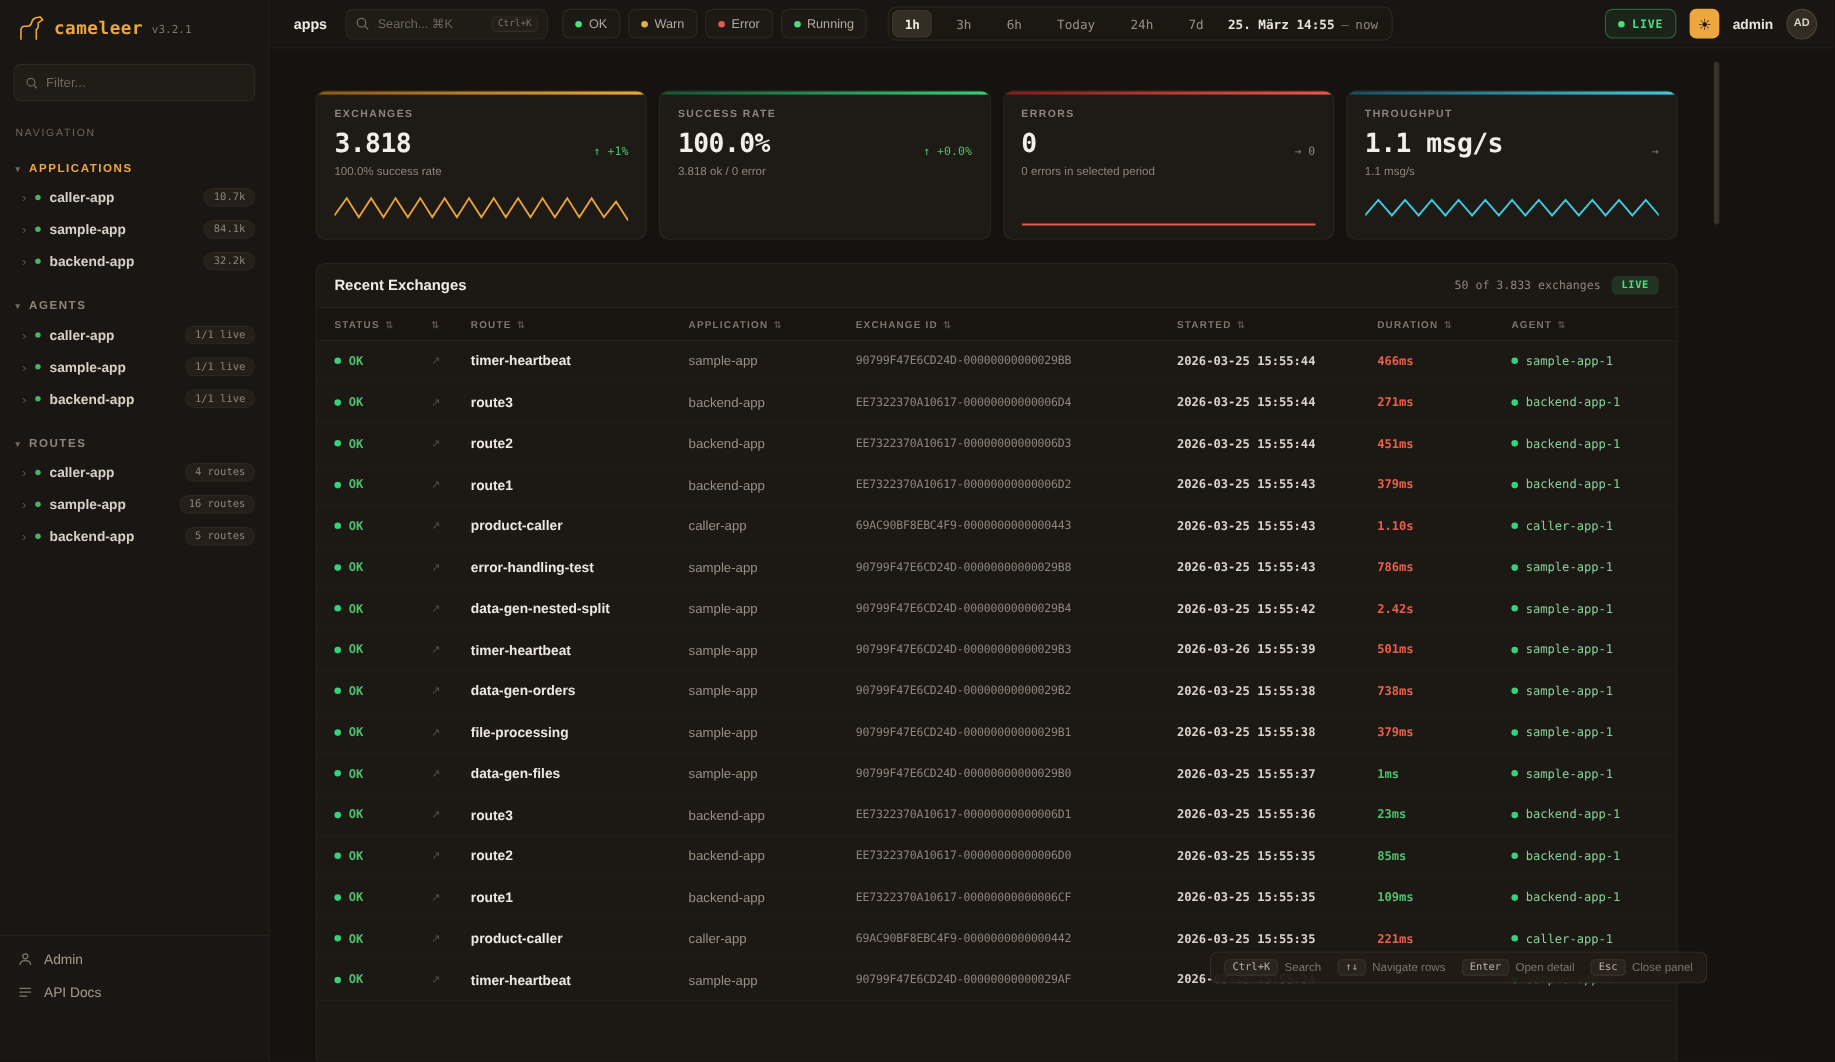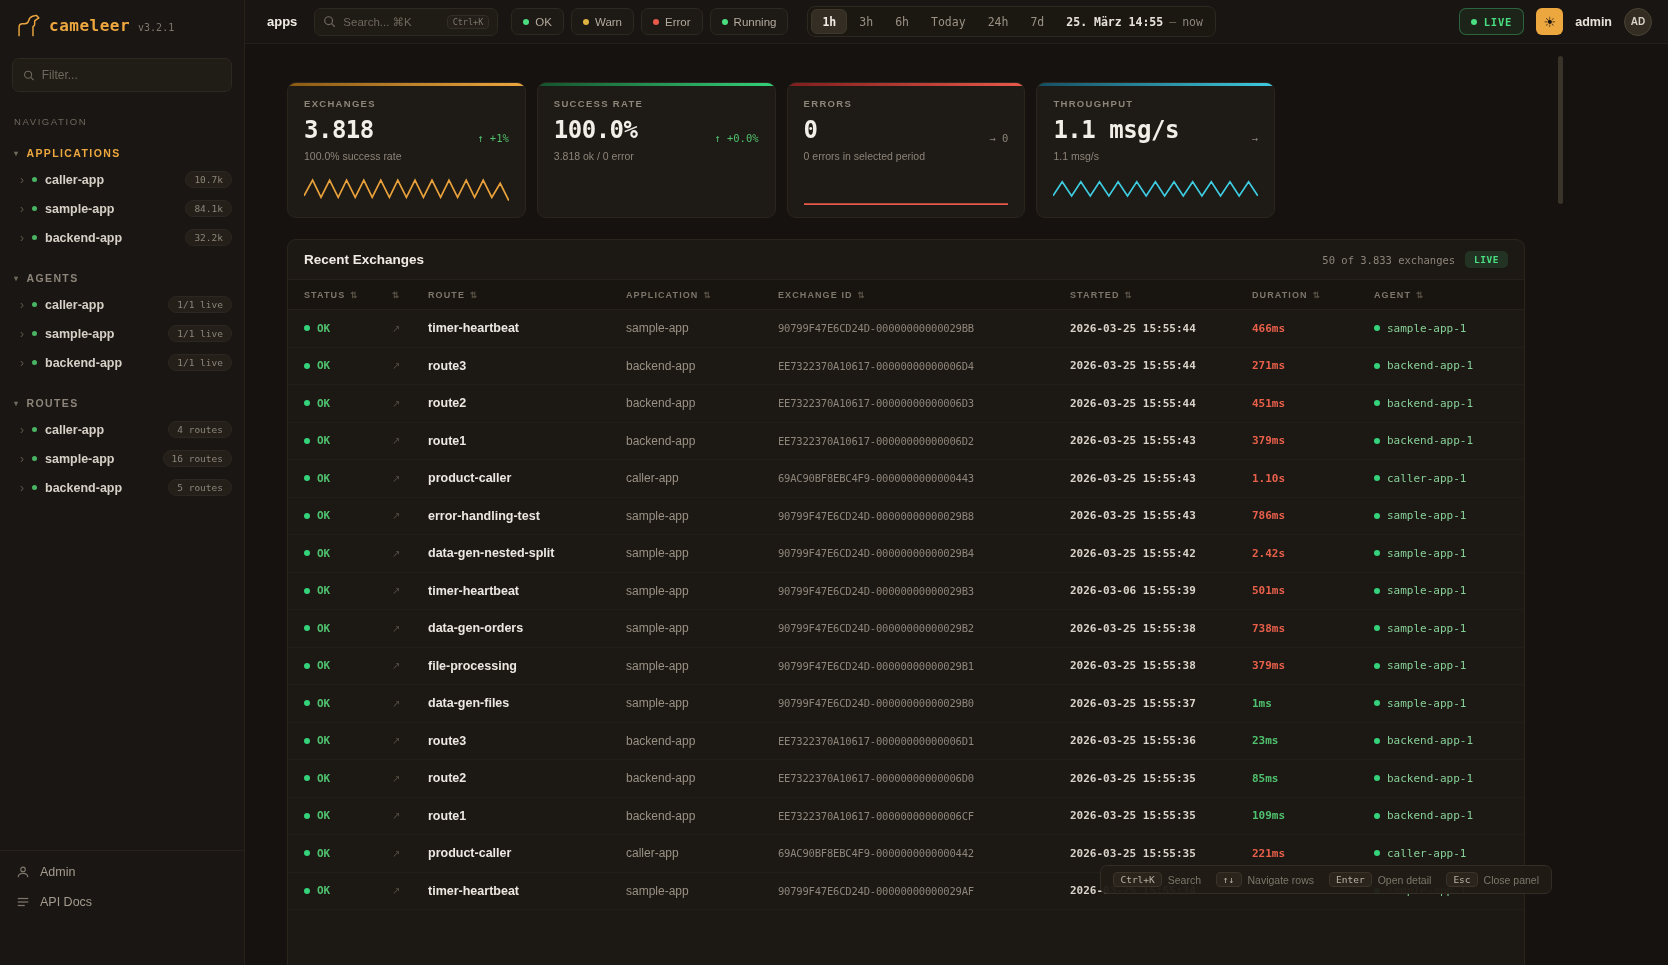--- a/index.html
+++ b/index.html
@@ -34,37 +34,37 @@
 .topbar{height:44px;min-height:44px;background:#181512;border-bottom:1px solid #241f18;display:flex;align-items:center;gap:9px;padding:0 16px 0 22px}
 .crumb{font-size:13px;font-weight:bold;color:#f0ece5;margin-right:8px}
 .searchbox{width:184px;display:flex;align-items:center;gap:7px;background:#1f1b15;border:1px solid #2d2820;border-radius:7px;height:28px;padding:0 8px;color:#6f685d}
 .searchbox input{flex:1;min-width:0;background:none;border:none;outline:none;font-size:11.5px;color:#d6d0c6}
 .searchbox input::placeholder{color:#6f685d}
 .search-kbd{font-family:"DejaVu Sans Mono",monospace;font-size:8.5px;color:#7d766b;border:1px solid #332d24;border-radius:4px;padding:1px 5px;background:#241f18;white-space:nowrap}
 .chips{display:flex;gap:7px;margin-left:4px}
 .chip{display:flex;align-items:center;gap:6px;height:27px;padding:0 11px;border:1px solid #2d2820;background:#1d1914;border-radius:7px;font-size:11.5px;color:#b3aa9d;cursor:pointer}
 .chip .dot{width:6px;height:6px;border-radius:50%}
 .timegroup{display:flex;align-items:center;height:31px;border:1px solid #2d2820;background:#1b1711;border-radius:8px;padding:0 12px 0 3px;margin-left:10px}
-.timebtns{display:flex;align-items:center;gap:2px}
+.timebtns{display:flex;align-items:center;gap:12px}
 .timebtn{height:25px;padding:0 10px;border-radius:6px;font-size:11.5px;color:#9a9184;display:flex;align-items:center;cursor:pointer;font-family:"DejaVu Sans Mono",monospace}
 .timebtn.active{background:#332d24;border:1px solid #3e372c;color:#f0ece5;font-weight:bold}
 .range{display:flex;align-items:center;gap:6px;margin-left:12px;font-family:"DejaVu Sans Mono",monospace;font-size:11.5px;white-space:nowrap}
 .range .start{color:#e8e3da;font-weight:bold}
 .range .sep{color:#6f685d}
 .range .end{color:#8d857a}
 .top-right{margin-left:auto;display:flex;align-items:center;gap:12px}
 .live-pill{display:flex;align-items:center;gap:7px;border:1px solid rgba(77,222,128,.35);background:rgba(77,222,128,.08);color:#4ade80;border-radius:7px;height:27px;padding:0 11px;font-family:"DejaVu Sans Mono",monospace;font-size:10.5px;font-weight:bold;letter-spacing:.8px;cursor:pointer}
 .live-pill .dot{width:6px;height:6px;border-radius:50%;background:#4ade80}
 .theme-btn{width:27px;height:27px;border-radius:6px;background:#eda73f;color:#1a1613;display:flex;align-items:center;justify-content:center;font-size:14px;cursor:pointer}
 .user-name{font-size:12.5px;font-weight:bold;color:#e8e3da}
 .avatar{width:28px;height:28px;border-radius:50%;background:#332c23;border:1px solid #4a4234;color:#d9d2c6;font-size:10px;font-weight:bold;display:flex;align-items:center;justify-content:center;cursor:pointer}
 
 
 .content{flex:1;overflow:hidden;padding:38px 0 0 42px}
-.stats-row{display:grid;grid-template-columns:repeat(5,1fr);gap:11px;width:1238px}
+.stats-row{display:grid;grid-template-columns:repeat(4,1fr);gap:11px;width:1238px}
 .stat-card{background:#1e1a15;border:1px solid #2b251d;border-radius:9px;min-height:135px;position:relative;overflow:hidden;padding:15px 16px 10px;cursor:pointer}
 .stat-bar{position:absolute;top:0;left:0;right:0;height:3px}
 .stat-title{font-size:9.5px;letter-spacing:1.3px;color:#8d857a;font-weight:bold}
 .stat-value-row{display:flex;align-items:flex-end;margin-top:7px}
 .stat-value{font-family:"DejaVu Sans Mono",monospace;font-weight:bold;font-size:24px;color:#f2eee8;letter-spacing:-.5px;white-space:nowrap}
 .stat-trend{margin-left:auto;font-family:"DejaVu Sans Mono",monospace;font-size:10.5px;padding-left:6px;white-space:nowrap}
 .stat-trend.up{color:#4fc06d}
 .stat-trend.flat{color:#8d857a}
 .stat-sub{margin-top:6px;font-size:10.5px;color:#8d857a}
 .stat-spark{margin-top:9px;height:36px}
@@ -487,21 +487,21 @@
             </div>
             <div class="trow">
               <div class="c-status">
                 <span class="dot"></span>
                 <span>OK</span>
               </div>
               <div class="c-exp">↗</div>
               <div class="c-route">timer-heartbeat</div>
               <div class="c-app">sample-app</div>
               <div class="c-id">90799F47E6CD24D-00000000000029B3</div>
-              <div class="c-start">2026-03-06 15:55:39</div>
+              <div class="c-start">2026-03-26 15:55:39</div>
               <div class="c-dur slow">501ms</div>
               <div class="c-agent">
                 <span class="dot"></span>
                 <span>sample-app-1</span>
               </div>
             </div>
             <div class="trow">
               <div class="c-status">
                 <span class="dot"></span>
                 <span>OK</span>

